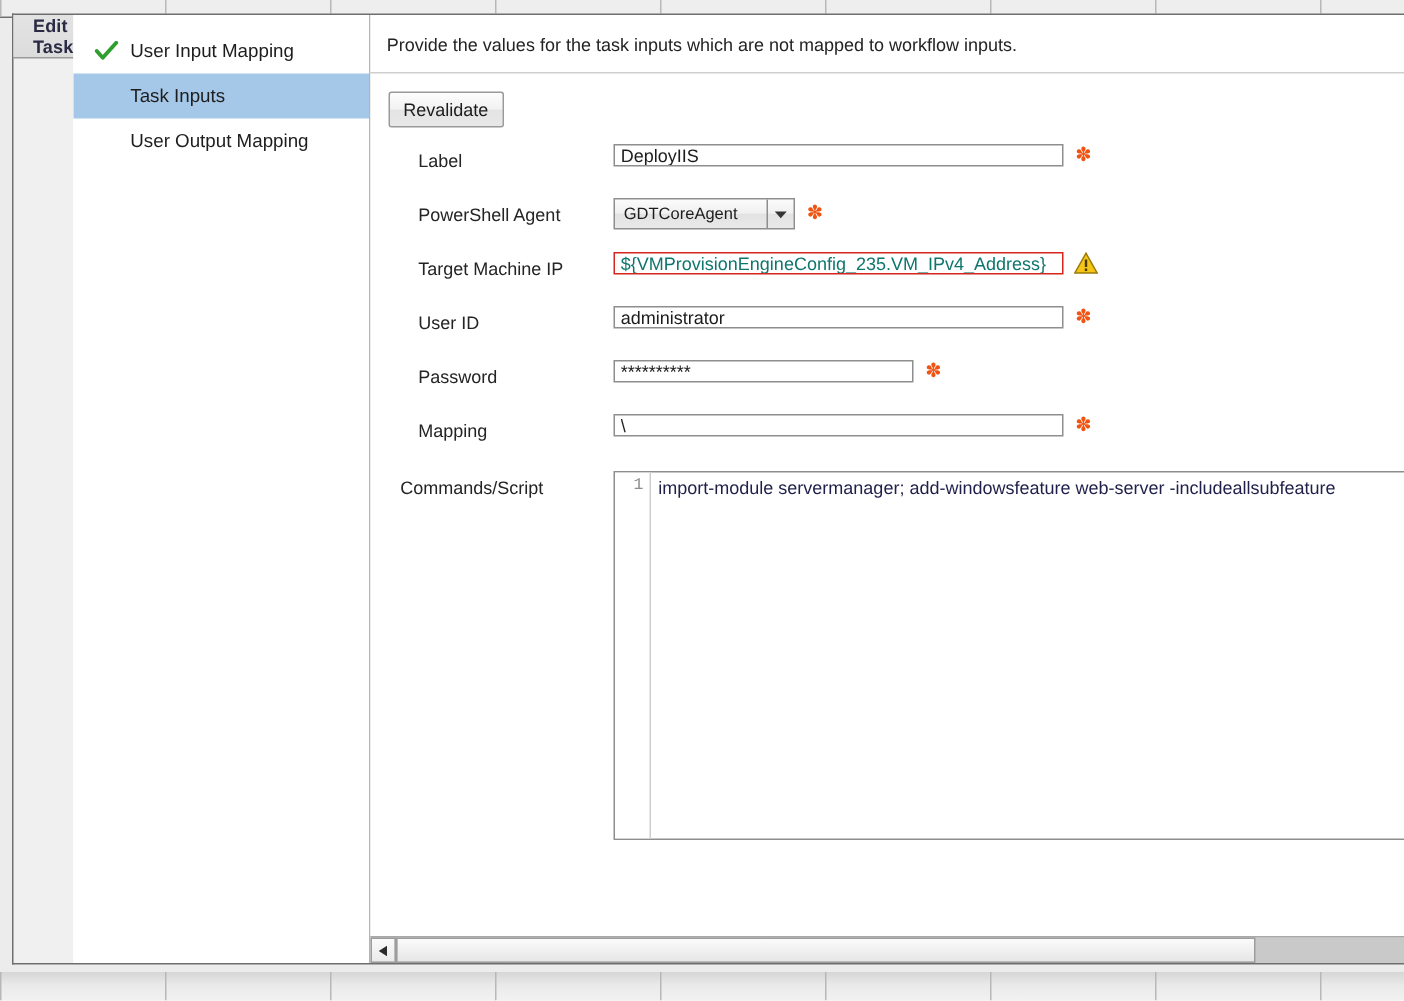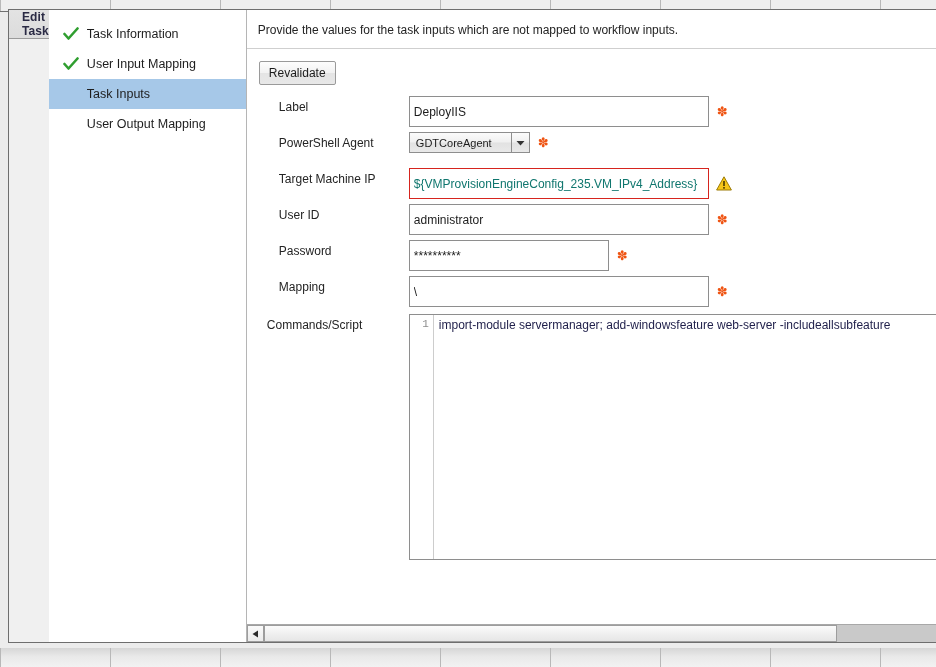--- a/index.html
+++ b/index.html
@@ -168,21 +168,21 @@
     color: #242424;
     padding-top: 4px;
     flex-shrink: 0;
   }
   .fctl {
     display: flex;
     align-items: center;
   }
   .txt {
     box-sizing: border-box;
-    height: 31px;
+    height: 15px;
     border: 1px solid #8e8e8e;
     background: #ffffff;
     font-family: "Liberation Sans", sans-serif;
     font-size: 12px;
     color: #1c1c1c;
     padding: 0 4px;
     border-radius: 0;
     outline: none;
   }
   .txt-wide { width: 300px; }
@@ -367,28 +367,20 @@
 <div class="dialog">
 
   <div class="titlebar">
     <span class="titlebar-text">Edit Task</span>
   </div>
 
   <div class="dialog-body">
 
     <div class="wizard-nav">
 
-      <div class="nav-item">
-        <span class="nav-check">
-          <svg width="16" height="14" viewBox="0 0 16 14">
-            <path d="M1.5 7 L5.5 11.5 L14.5 1.5" stroke="#2f9e2f" stroke-width="2.6" fill="none" stroke-linecap="round" stroke-linejoin="round"></path>
-          </svg>
-        </span>
-        <span>Task Information</span>
-      </div>
 
       <div class="nav-item">
         <span class="nav-check">
           <svg width="16" height="14" viewBox="0 0 16 14">
             <path d="M1.5 7 L5.5 11.5 L14.5 1.5" stroke="#2f9e2f" stroke-width="2.6" fill="none" stroke-linecap="round" stroke-linejoin="round"></path>
           </svg>
         </span>
         <span>User Input Mapping</span>
       </div>
 

